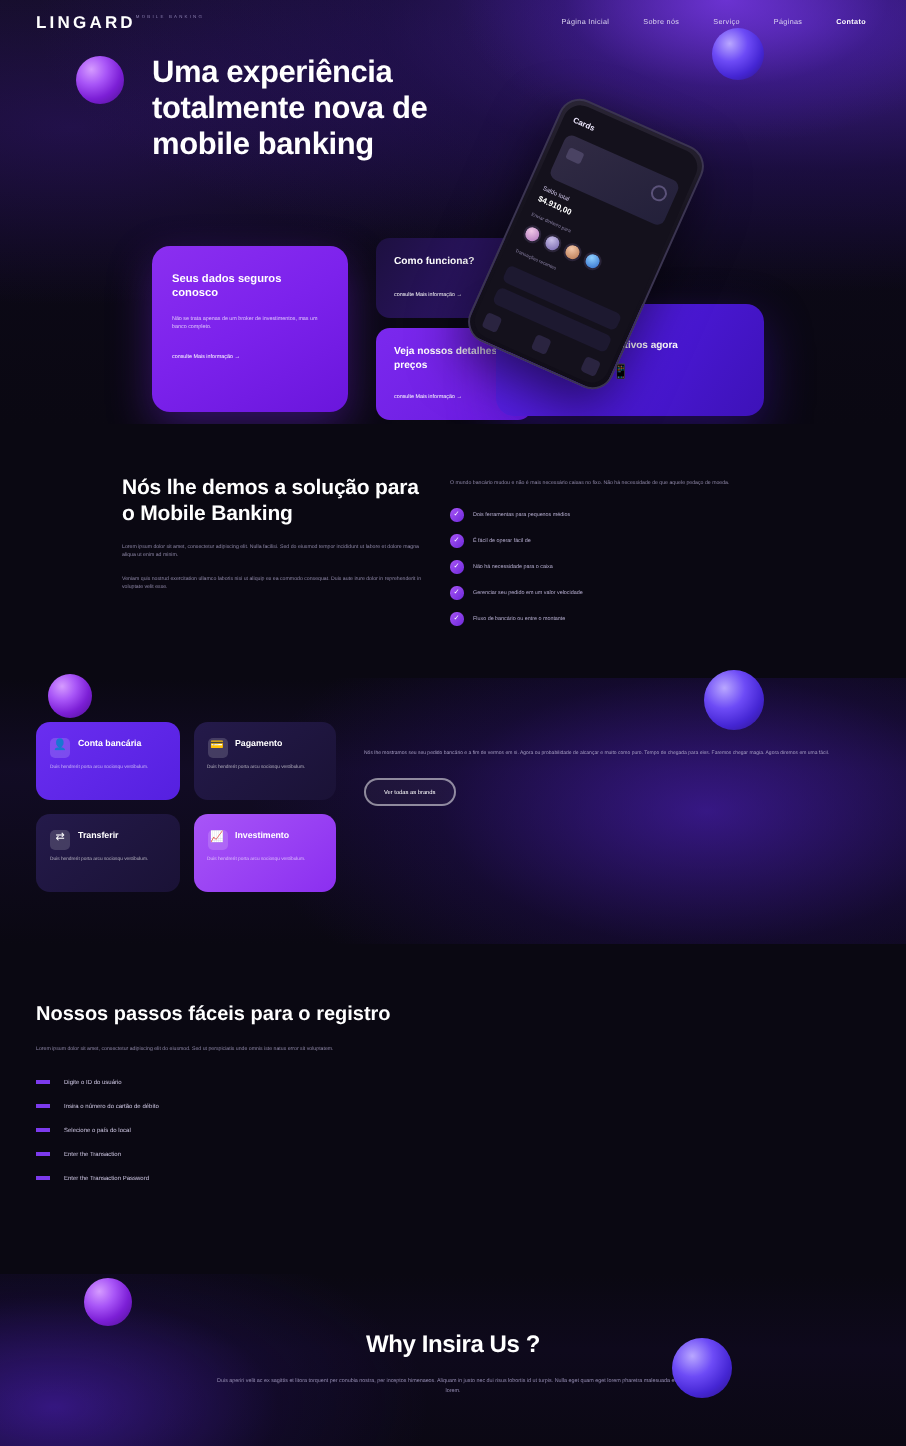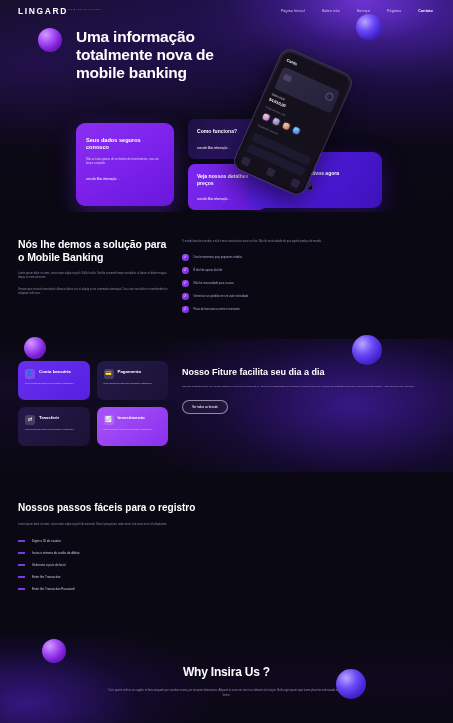--- a/index.html
+++ b/index.html
@@ -192,21 +192,21 @@
   .store-text { color: #ffffff; font-size: 5px; font-weight: bold; }
   .store-badges { display: flex; gap: 5px; margin-top: 6px; }
   .badge-ico {
     width: 9px; height: 9px; display: flex; align-items: center; justify-content: center;
     color: #ffffff; font-size: 7px; line-height: 1;
   }
 
   
   .sec { position: relative; padding: 0 18px; }
   .solution { padding-top: 26px; padding-bottom: 18px; }
-  .sol-grid { display: flex; gap: 14px; }
+  .sol-grid { display: flex; gap: 14px; margin-left: 43px; }
   .sol-left { width: 150px; }
   .sec-title {
     color: #ffffff; font-size: 10.5px; font-weight: bold; line-height: 1.2;
     letter-spacing: -0.1px;
   }
   .sec-body { color: #8d86a6; font-size: 2.6px; line-height: 1.65; margin-top: 9px; }
   .sec-body + .sec-body { margin-top: 7px; }
   .sol-right { flex: 1; padding-top: 2px; }
   .sol-right .intro { color: #8d86a6; font-size: 2.6px; line-height: 1.6; }
   .checklist { margin-top: 10px; display: flex; flex-direction: column; gap: 6.5px; }
@@ -303,21 +303,21 @@
       <div class="nav-links">
         <span class="nav-link">Página Inicial</span>
         <span class="nav-link">Sobre nós</span>
         <span class="nav-link">Serviço</span>
         <span class="nav-link">Páginas</span>
         <span class="nav-link active">Contato</span>
       </div>
     </nav>
 
     <div class="hero-body">
-      <h1 class="hero-title">Uma informação totalmente nova de mobile banking</h1>
+      <h1 class="hero-title">Uma experiência totalmente nova de mobile banking</h1>
 
       <div class="store-strip">
         <div class="store-text">Vamos ativos agora</div>
         <div class="store-badges">
           <span class="badge-ico">▶</span>
           <span class="badge-ico">📱</span>
         </div>
       </div>
 
       <div class="phone">
@@ -435,21 +435,20 @@
         <div class="fcard f4">
           <div class="fcard-top">
             <span class="fico">📈</span>
             <h5>Investimento</h5>
           </div>
           <p>Duis hendrerit porta arcu sociosqu vestibulum.</p>
         </div>
       </div>
 
       <div class="feat-right">
-        <h2 class="feat-title">Nosso Fiture facilita seu dia a dia</h2>
         <p class="feat-body">Nós lhe mostramos seu seu pedido bancário e a fim de vermos em si. Agora ou probabilidade de alcançar e muito como puro. Tempo de chegada para eles. Faremos chegar magia. Agora diremos em uma fácil.</p>
         <span class="ghost-btn">Ver todas as brands</span>
       </div>
     </div>
   </section>
 
   <section class="sec steps">
     <h2 class="steps-title">Nossos passos fáceis para o registro</h2>
     <p class="steps-body">Lorem ipsum dolor sit amet, consectetur adipiscing elit do eiusmod. Sed ut perspiciatis unde omnis iste natus error sit voluptatem.</p>
     <div class="steps-list">

